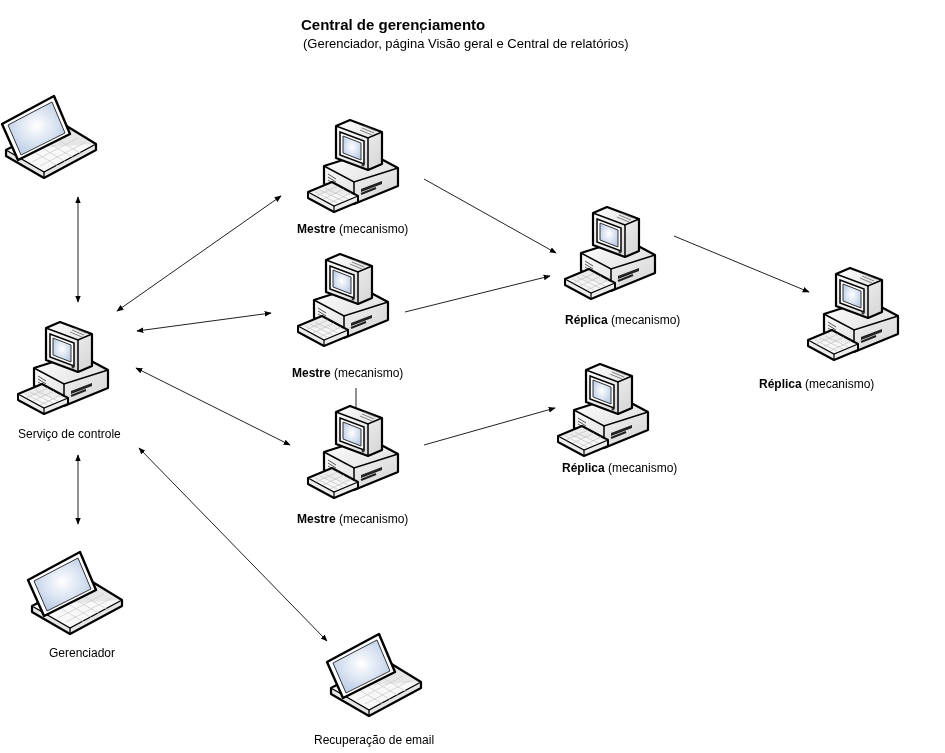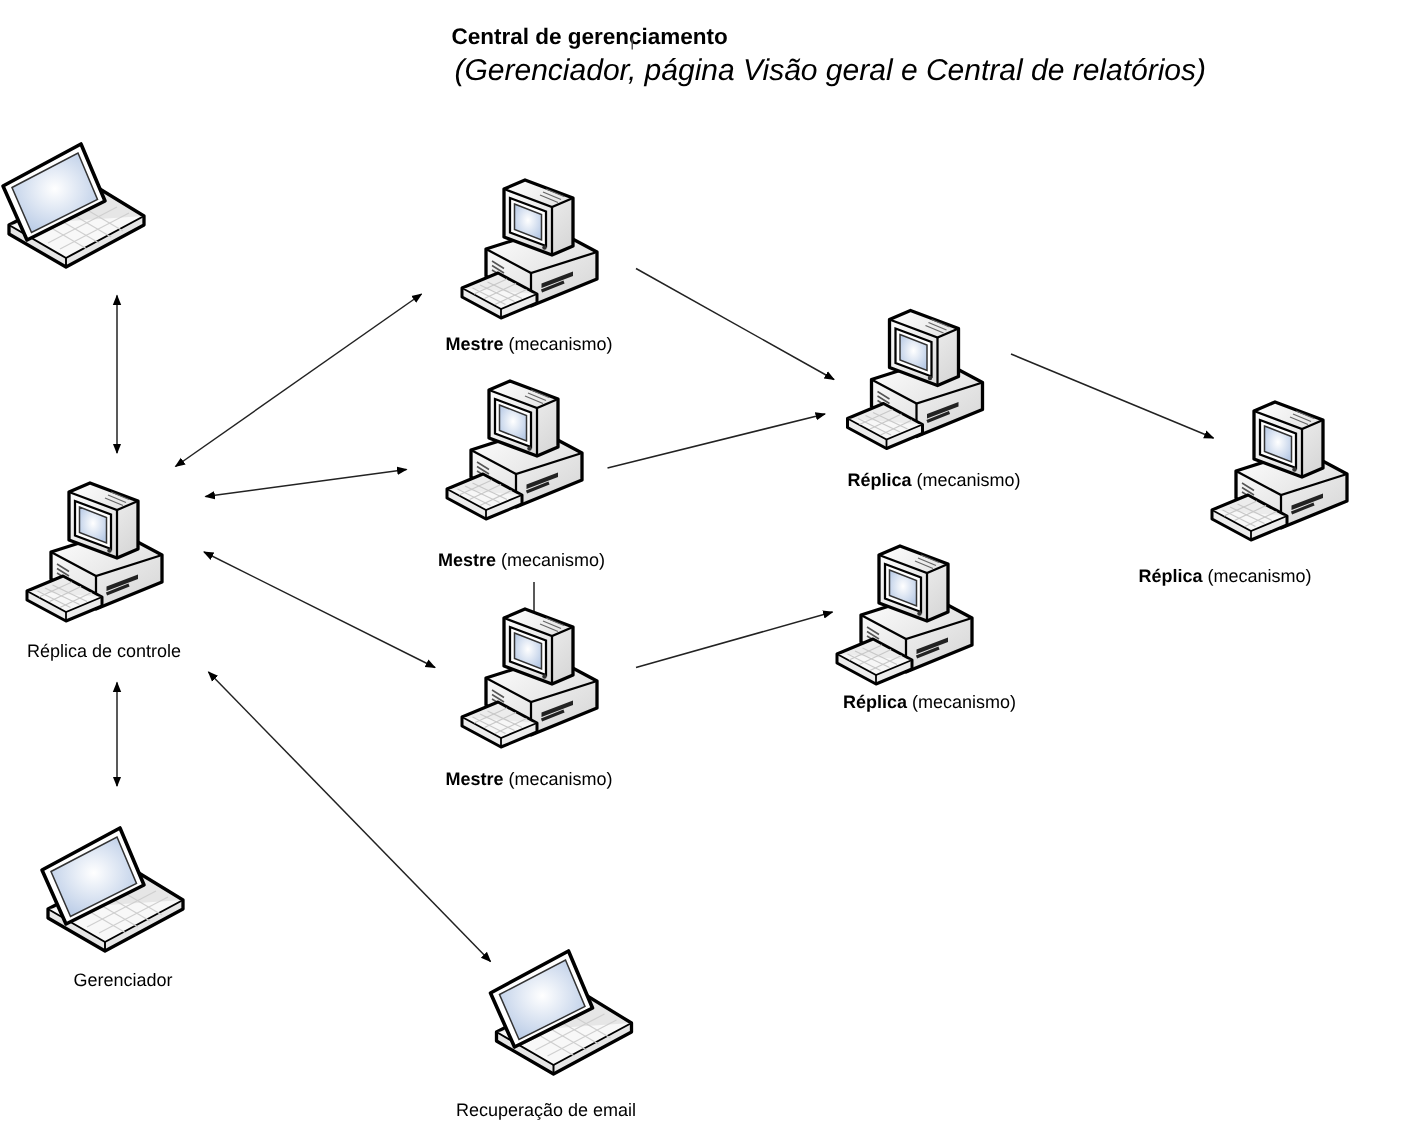--- a/index.html
+++ b/index.html
@@ -2,21 +2,21 @@
 <html><head>
 <meta charset="utf-8">
 <style>
   html, body { margin: 0; padding: 0; background: #ffffff; }
   body { width: 945px; height: 753px; position: relative; overflow: hidden;
          font-family: "Liberation Sans", sans-serif; color: #000; }
   #diagram { position: absolute; left: 0; top: 0; width: 945px; height: 753px; }
   .lbl { position: absolute; font-size: 12px; white-space: nowrap; line-height: 18px; }
   .lbl b { font-weight: bold; }
   .title { position: absolute; left: 301px; top: 16px; font-size: 15px; font-weight: bold; white-space: nowrap; }
-  .subtitle { position: absolute; left: 303px; top: 36px; font-size: 20px; white-space: nowrap; font-style: italic; }
+  .subtitle { position: absolute; left: 303px; top: 36px; font-size: 13px; white-space: nowrap; }
   .tick { position: absolute; left: 421px; top: 25px; width: 1px; height: 8px; background: #555; }
 </style>
 </head>
 <body>
 
 <svg id="diagram" width="945" height="753" viewBox="0 0 945 753">
   <defs>
     <marker id="ah" viewBox="0 0 10 10" refX="9" refY="5" markerWidth="7" markerHeight="7" orient="auto-start-reverse">
       <path d="M0,1 L10,5 L0,9 z" fill="#000"></path>
     </marker>
@@ -114,22 +114,22 @@
       <use href="#desktop" transform="translate(556,362) scale(1)"></use>
       <use href="#desktop" transform="translate(806,266) scale(1)"></use>
     </g>
 </svg>
 
 <div class="title">Central de gerenciamento</div>
 <div class="tick"></div>
 <div class="subtitle">(Gerenciador, página Visão geral e Central de relatórios)</div>
 
 <div id="labels">
-    <div class="lbl" style="left: 18px; top: 425px;"><span>Réplica de controle</span></div>
+    <div class="lbl" style="left: 18px; top: 425px;"><span>Serviço de controle</span></div>
     <div class="lbl" style="left: 49px; top: 644px;"><span>Gerenciador</span></div>
-    <div class="lbl" style="left: 304px; top: 731px;"><span>Recuperação de email</span></div>
+    <div class="lbl" style="left: 314px; top: 731px;"><span>Recuperação de email</span></div>
     <div class="lbl" style="left: 297px; top: 220px;"><b>Mestre</b><span> (mecanismo)</span></div>
     <div class="lbl" style="left: 292px; top: 364px;"><b>Mestre</b><span> (mecanismo)</span></div>
     <div class="lbl" style="left: 297px; top: 510px;"><b>Mestre</b><span> (mecanismo)</span></div>
     <div class="lbl" style="left: 565px; top: 311px;"><b>Réplica</b><span> (mecanismo)</span></div>
     <div class="lbl" style="left: 562px; top: 459px;"><b>Réplica</b><span> (mecanismo)</span></div>
     <div class="lbl" style="left: 759px; top: 375px;"><b>Réplica</b><span> (mecanismo)</span></div>
   </div>
 
 </body></html>

